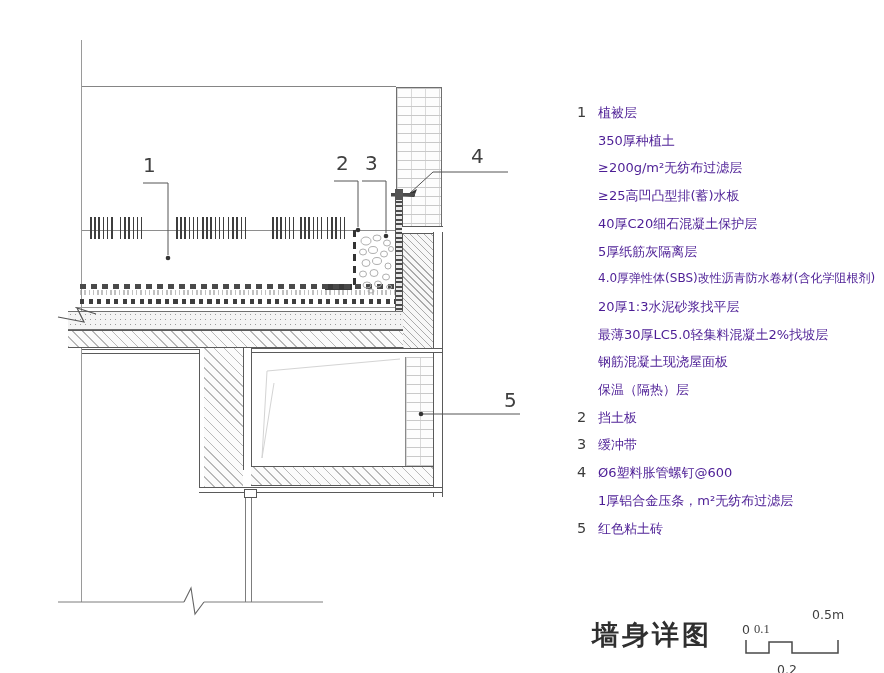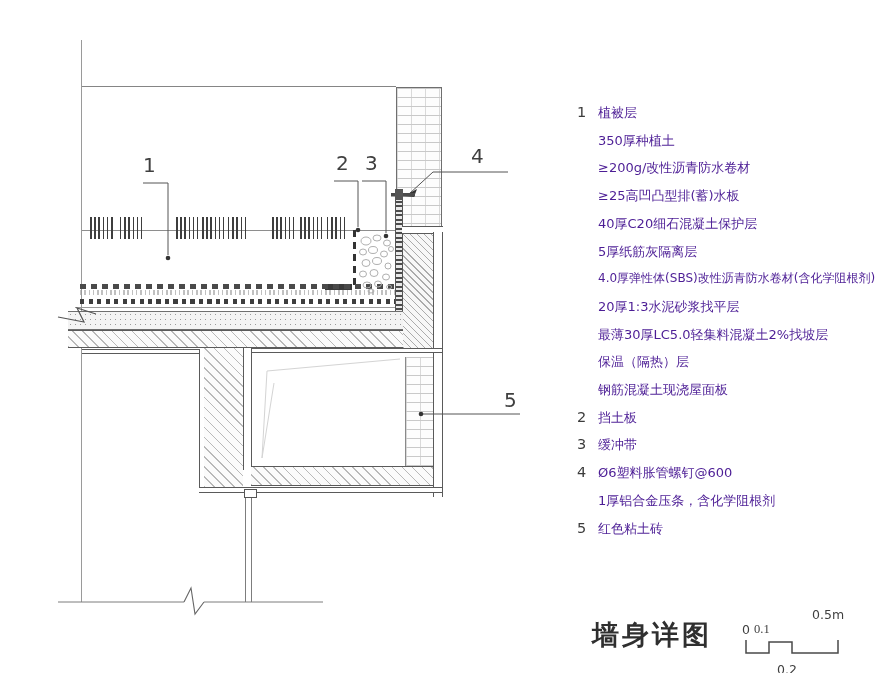--- a/index.html
+++ b/index.html
@@ -187,48 +187,48 @@
   <span class="abs callout" style="left:365px;top:153px;">3</span>
   <span class="abs callout" style="left:471px;top:146px;">4</span>
   <span class="abs callout" style="left:504px;top:390px;">5</span>
 
   <div class="abs legend">
     <div class="lg-item">
       <div class="lg-num">1</div>
       <div class="lg-lines">
         <div class="lg-line">植被层</div>
         <div class="lg-line">350厚种植土</div>
-        <div class="lg-line">≥200g/改性沥青防水卷材</div>
+        <div class="lg-line">≥200g/m²无纺布过滤层</div>
         <div class="lg-line">≥25高凹凸型排(蓄)水板</div>
         <div class="lg-line">40厚C20细石混凝土保护层</div>
         <div class="lg-line">5厚纸筋灰隔离层</div>
         <div class="lg-line">4.0厚弹性体(SBS)改性沥青防水卷材(含化学阻根剂)</div>
         <div class="lg-line">20厚1:3水泥砂浆找平层</div>
         <div class="lg-line">最薄30厚LC5.0轻集料混凝土2%找坡层</div>
+        <div class="lg-line">钢筋混凝土现浇屋面板</div>
         <div class="lg-line">保温（隔热）层</div>
-        <div class="lg-line">钢筋混凝土现浇屋面板</div>
       </div>
     </div>
     <div class="lg-item">
       <div class="lg-num">2</div>
       <div class="lg-lines">
           <div class="lg-line">挡土板</div>
         </div>
     </div>
     <div class="lg-item">
       <div class="lg-num">3</div>
       <div class="lg-lines">
           <div class="lg-line">缓冲带</div>
         </div>
     </div>
     <div class="lg-item">
       <div class="lg-num">4</div>
       <div class="lg-lines">
         <div class="lg-line">Ø6塑料胀管螺钉@600</div>
-        <div class="lg-line">1厚铝合金压条，含化学阻根剂</div>
+        <div class="lg-line">1厚铝合金压条，m²无纺布过滤层</div>
       </div>
     </div>
     <div class="lg-item">
       <div class="lg-num">5</div>
       <div class="lg-lines">
           <div class="lg-line">红色粘土砖</div>
         </div>
     </div>
   </div>
 

